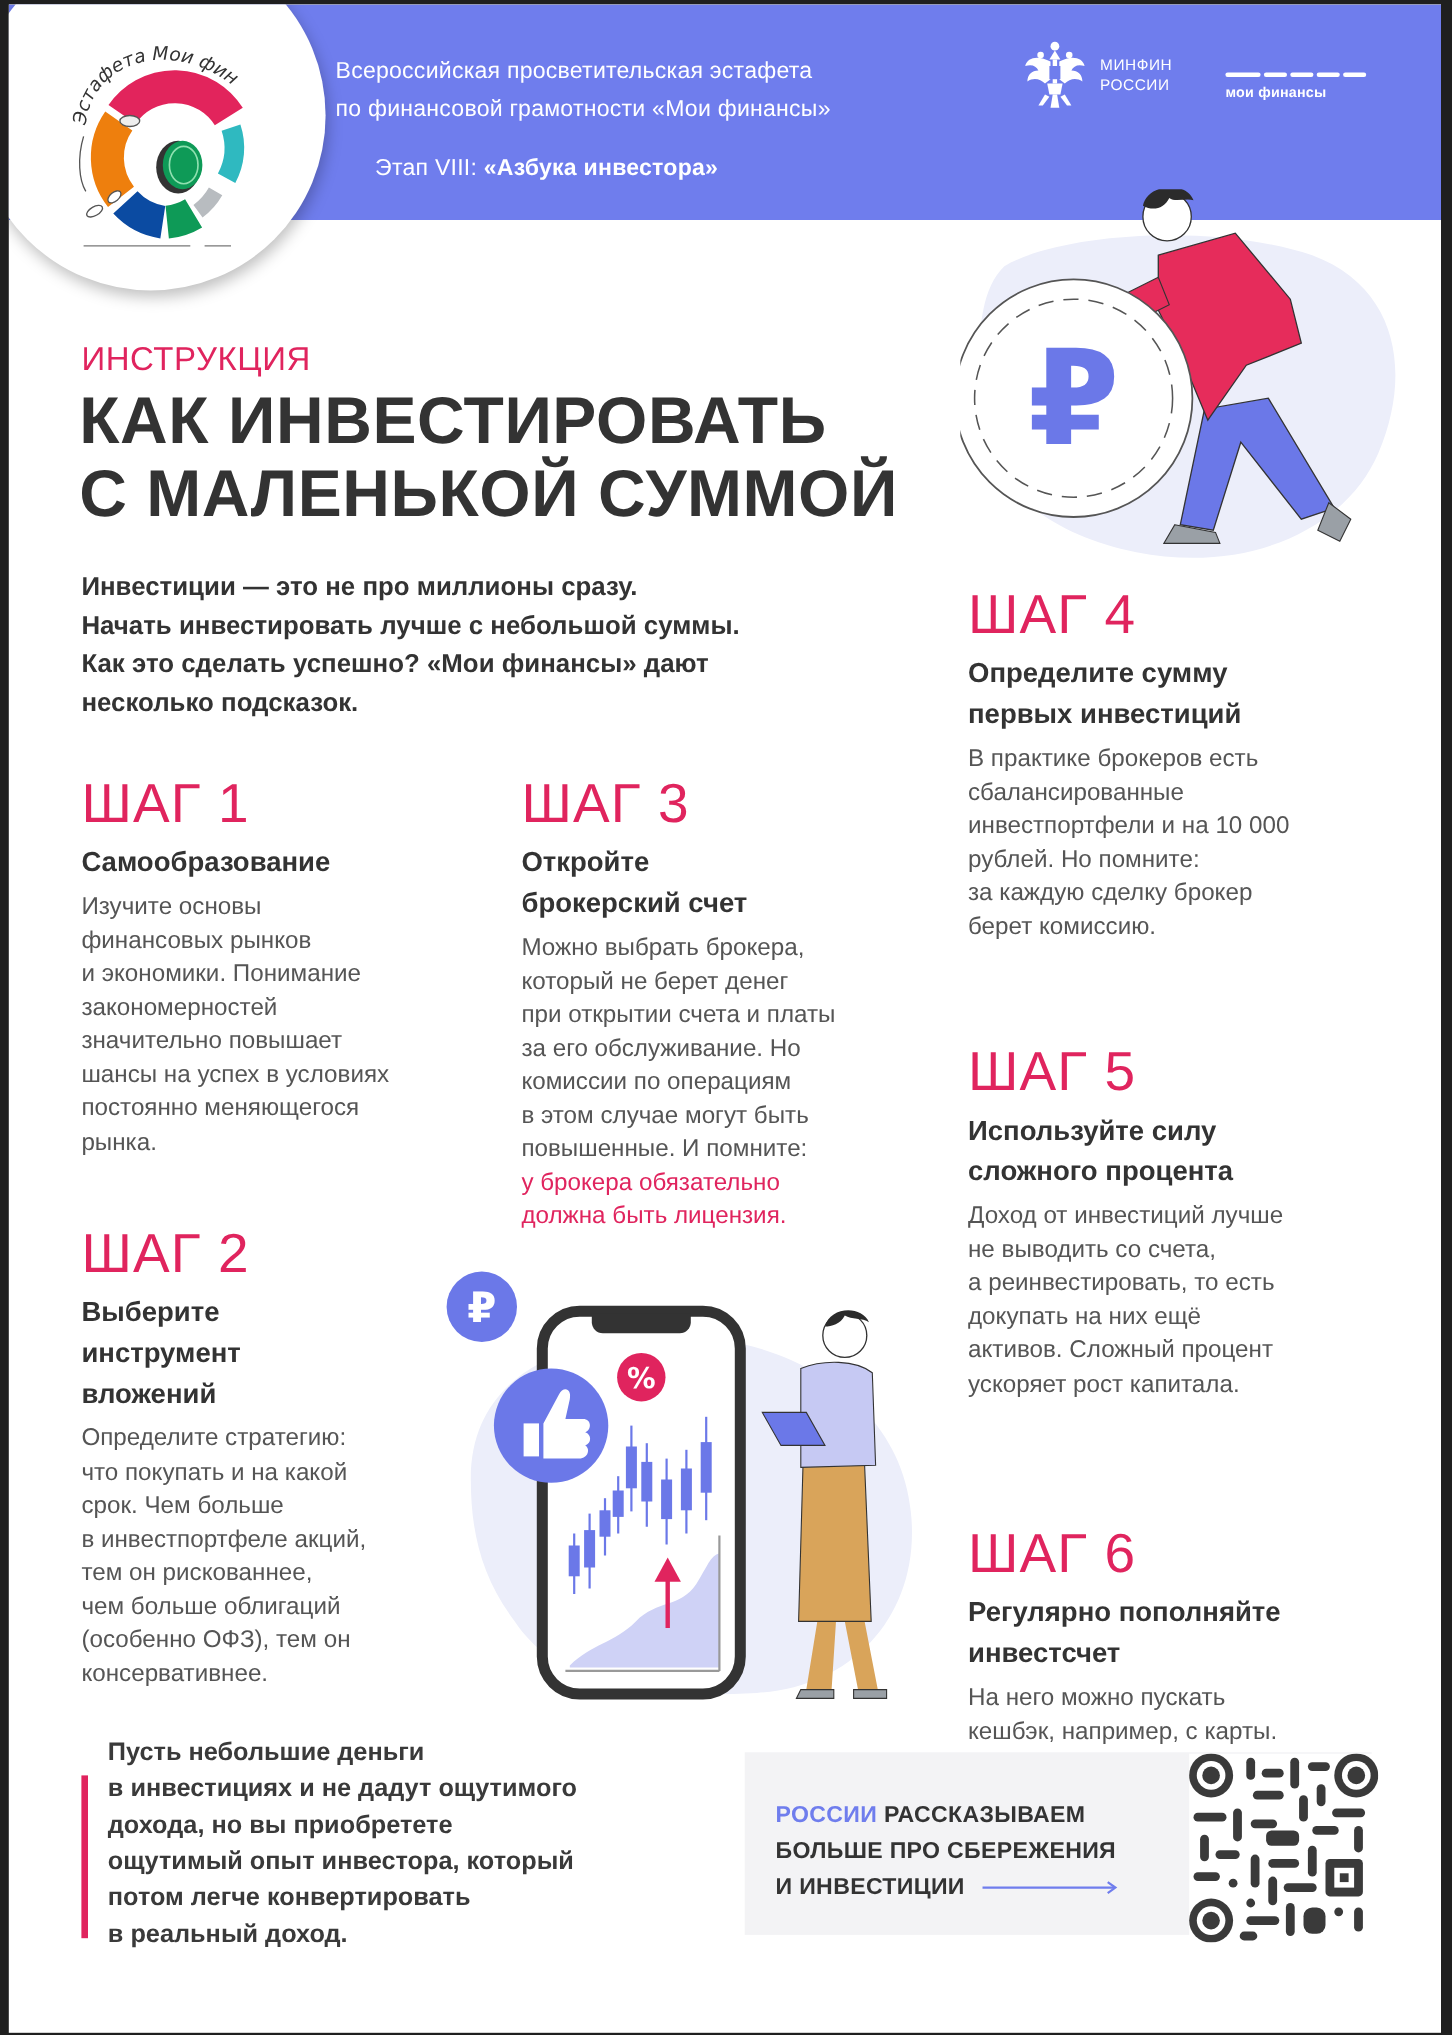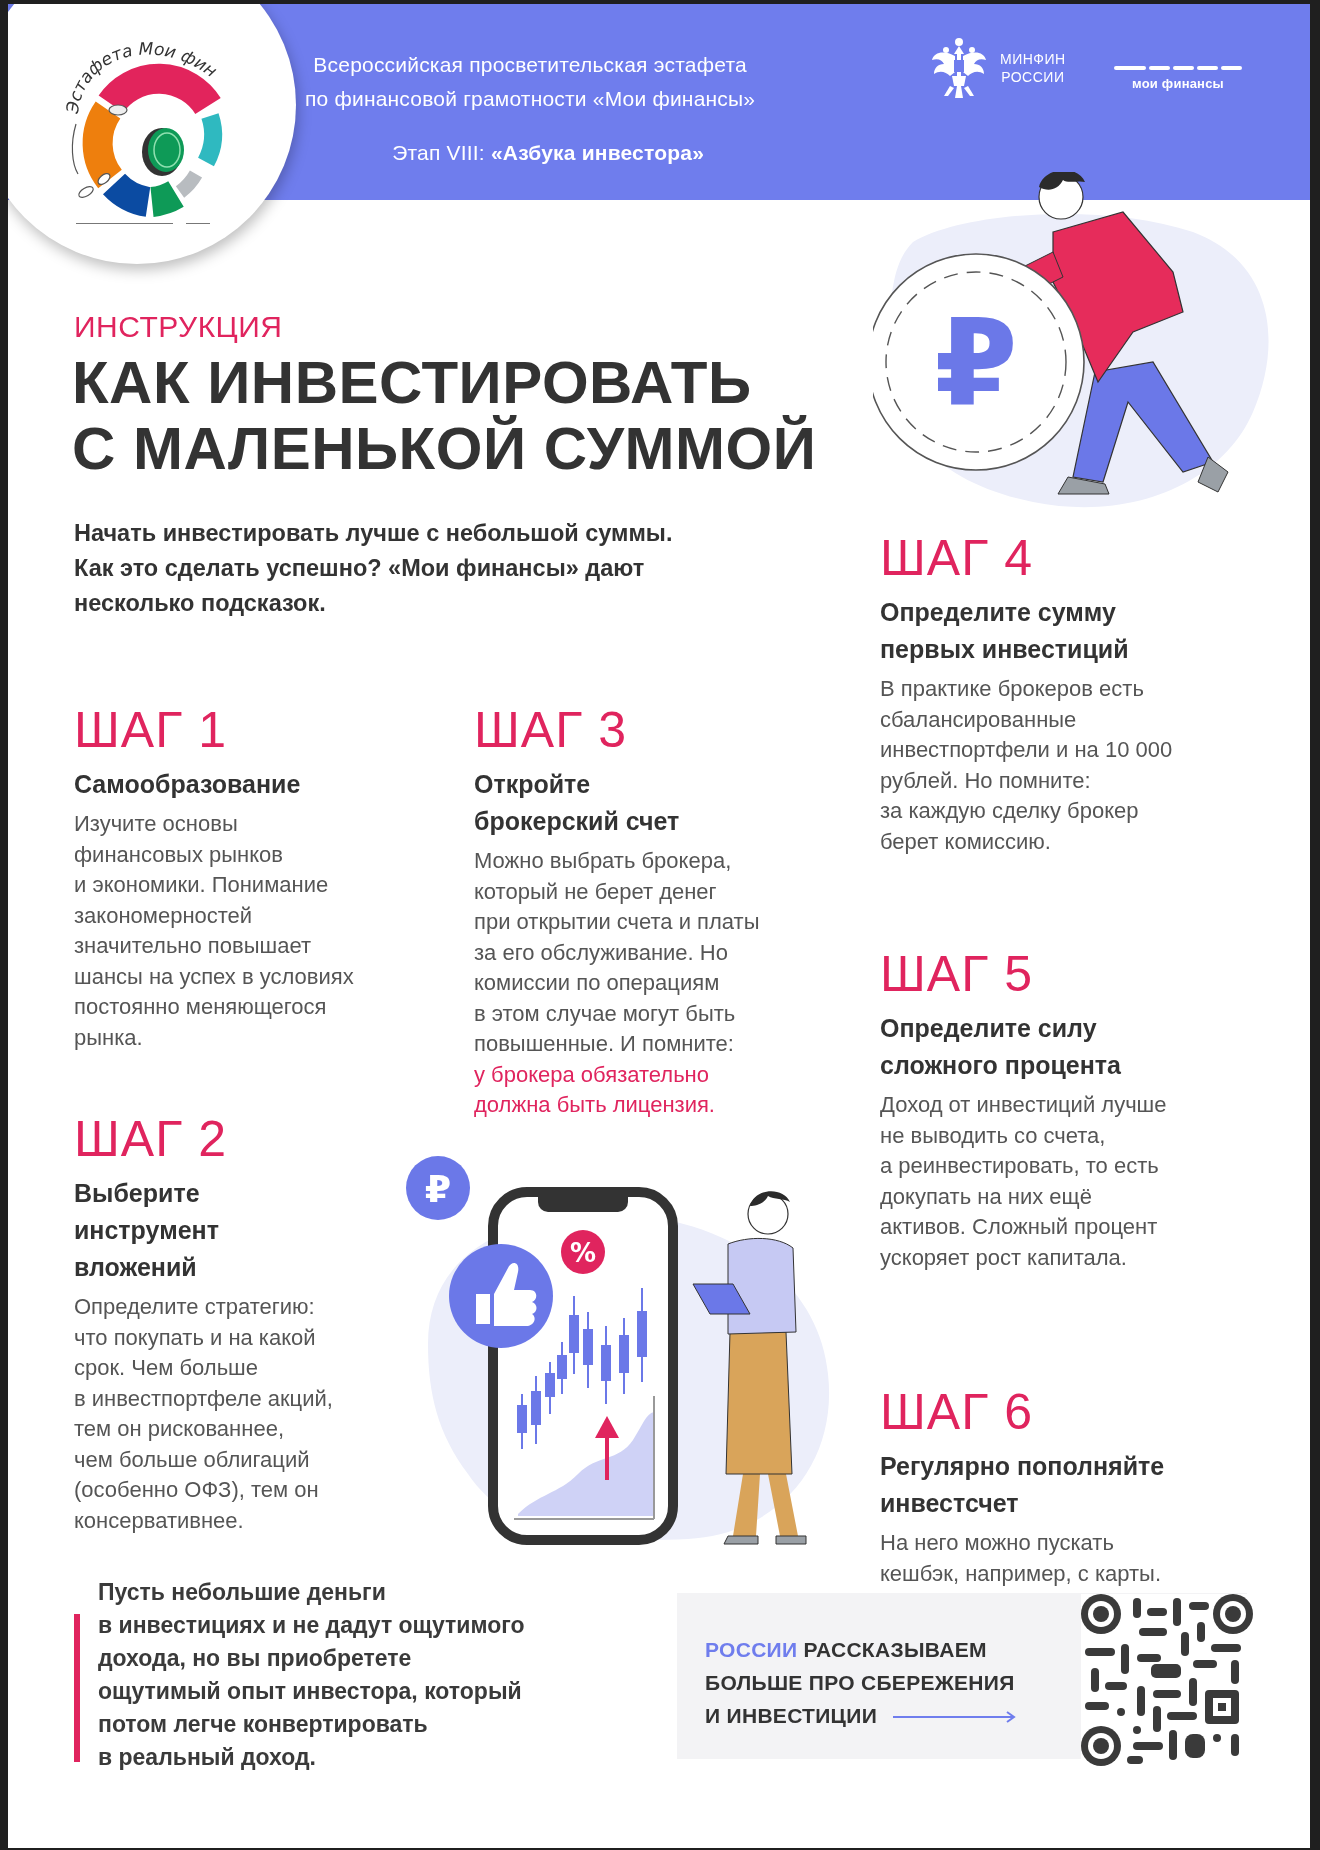--- a/index.html
+++ b/index.html
@@ -7,21 +7,20 @@
     width:1320px; height:1850px; background:#1f1f1f; position:relative; overflow:hidden;
     font-family:"Liberation Sans", "DejaVu Sans", sans-serif;
   }
   .page {
     position:absolute; left:8px; top:4px; width:1302px; height:1844px;
     background:#ffffff; overflow:hidden;
   }
   .banner {
     position:absolute; left:0; top:0; width:1302px; height:196px;
     background:#6f7ded;
-    text-align:center;
   }
   .banner-text {
     position:absolute; left:297px; top:44px; color:#ffffff;
     font-size:21px; line-height:34px; letter-spacing:0.2px;
   }
   .banner-text .stage { margin-top:20px;margin-left:36px; }
   .banner-text .stage b { font-weight:bold; }
   .minfin { position:absolute; left:922px; top:32px; display:flex; align-items:center; gap:12px; color:#ffffff; }
   .minfin .eagle { width:58px; height:64px; }
   .minfin .label { font-size:14px; line-height:18px; letter-spacing:0.5px; }
@@ -141,20 +140,21 @@
     <line x1="38" y1="200" x2="135" y2="200" stroke="#777" stroke-width="2"></line>
     <line x1="148" y1="200" x2="172" y2="200" stroke="#777" stroke-width="2"></line>
   </svg>
 
   <div class="kicker">ИНСТРУКЦИЯ</div>
   <h1 class="title">
     <div>КАК ИНВЕСТИРОВАТЬ</div>
     <div>С МАЛЕНЬКОЙ СУММОЙ</div>
   </h1>
   <div class="intro">
+    <div>Инвестиции — это не про миллионы сразу.</div>
     <div>Начать инвестировать лучше с небольшой суммы.</div>
     <div>Как это сделать успешно? «Мои финансы» дают</div>
     <div>несколько подсказок.</div>
   </div>
 
   <svg class="hero-ill" viewBox="0 0 410 350">
     <path d="M40 70 C 90 40, 230 30, 320 60 C 400 90, 410 170, 380 240 C 350 310, 260 350, 160 330 C 60 310, 10 250, 15 170 C 18 120, 20 90, 40 70 Z" fill="#eceefa"></path>
 
     <path d="M222 200 L200 305 L230 310 L255 230 L310 300 L340 290 L280 190 Z" fill="#6b78e8" stroke="#333" stroke-width="1.2"></path>
     <path d="M195 305 L232 312 L236 322 L185 322 Z" fill="#9aa0a6" stroke="#333" stroke-width="1"></path>
@@ -240,21 +240,21 @@
         <div>инвестпортфели и на 10 000</div>
         <div>рублей. Но помните:</div>
         <div>за каждую сделку брокер</div>
         <div>берет комиссию.</div>
     </div>
   </div>
 
   <div class="step s5">
     <div class="num">ШАГ 5</div>
     <div class="head">
-        <div>Определите силу</div>
+        <div>Используйте силу</div>
         <div>сложного процента</div>
       </div>
     <div class="body">
       <div>Доход от инвестиций лучше</div>
         <div>не выводить со счета,</div>
         <div>а реинвестировать, то есть</div>
         <div>докупать на них ещё</div>
         <div>активов. Сложный процент</div>
         <div>ускоряет рост капитала.</div>
     </div>

